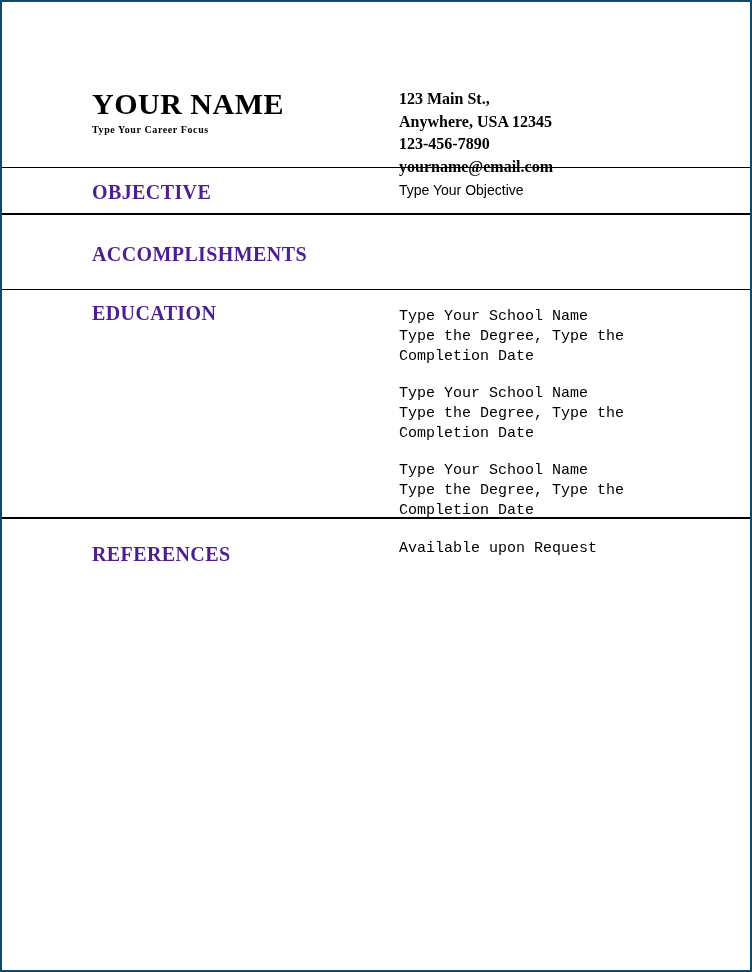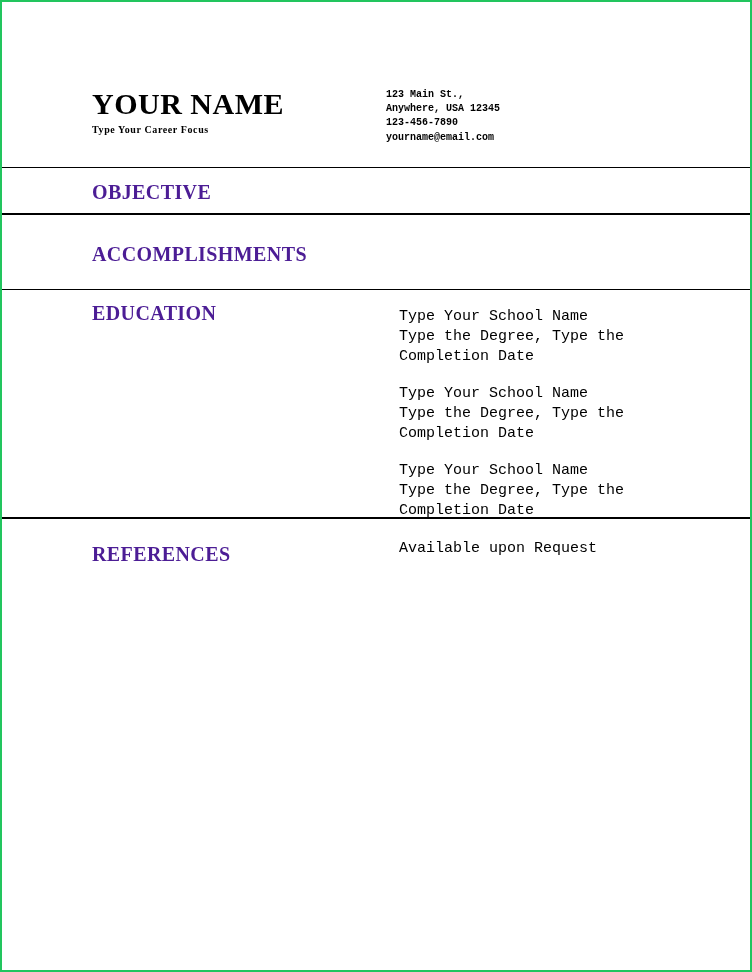--- a/index.html
+++ b/index.html
@@ -11,21 +11,21 @@
     height: 972px;
     background: #ffffff;
     font-family: "Liberation Serif", serif;
     overflow: hidden;
   }
   .page {
     position: relative;
     width: 752px;
     height: 972px;
     box-sizing: border-box;
-    border: 2px solid #22c55e;
+    border: 2px solid #0c4a6e;
     background: #ffffff;
   }
   .sheet {
     position: absolute;
     left: 0;
     top: 0;
     right: 0;
     bottom: 0;
     background: #ffffff;
   }
@@ -53,24 +53,24 @@
   .career-focus {
     margin-top: 4px;
     font-family: "Liberation Serif", serif;
     font-size: 10px;
     font-weight: bold;
     letter-spacing: 0.6px;
     color: #000000;
   }
   .contact-block {
     position: absolute;
-    left: 384px;
+    left: 397px;
     top: 86px;
-    font-family: Liberation Mono, monospace;
-    font-size: 10px;
+    font-family: Liberation Serif, serif;
+    font-size: 16px;
     font-weight: bold;
     line-height: 1.42;
     color: #000000;
   }
   .contact-line {
     white-space: nowrap;
   }
 
   
   .rule {
@@ -157,20 +157,23 @@
         <div class="contact-line">Anywhere, USA 12345</div>
         <div class="contact-line">123-456-7890</div>
         <div class="contact-line">yourname@email.com</div>
       </div>
     </div>
 
     <div class="rule"></div>
 
     <div class="row row-objective">
       <div class="row-label">OBJECTIVE</div>
+      <div class="row-content">
+        <div class="line">Type Your Objective</div>
+      </div>
     </div>
 
     <div class="rule"></div>
 
 
     <div class="rule"></div>
 
     <div class="row row-accomplishments">
       <div class="row-label">ACCOMPLISHMENTS</div>
     </div>

